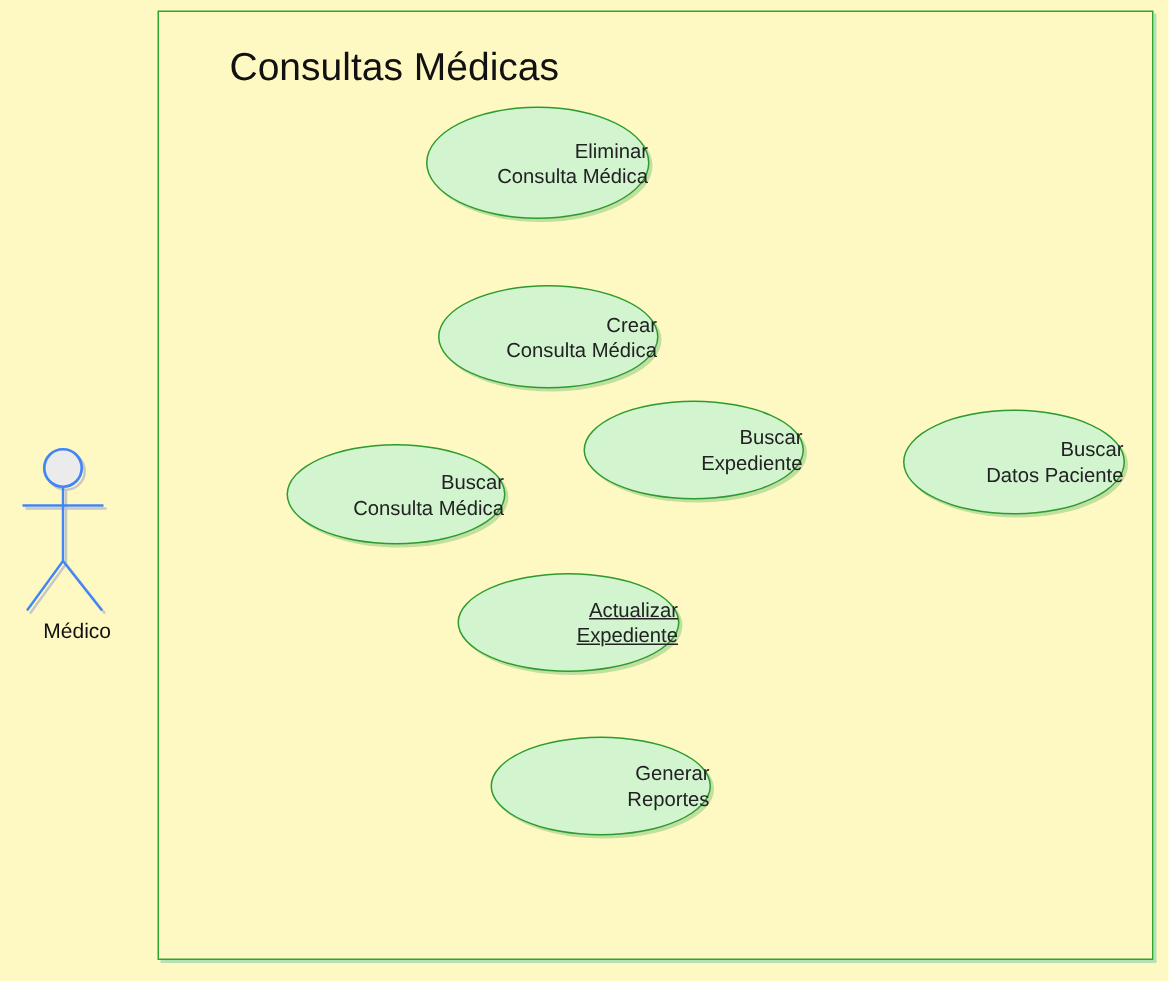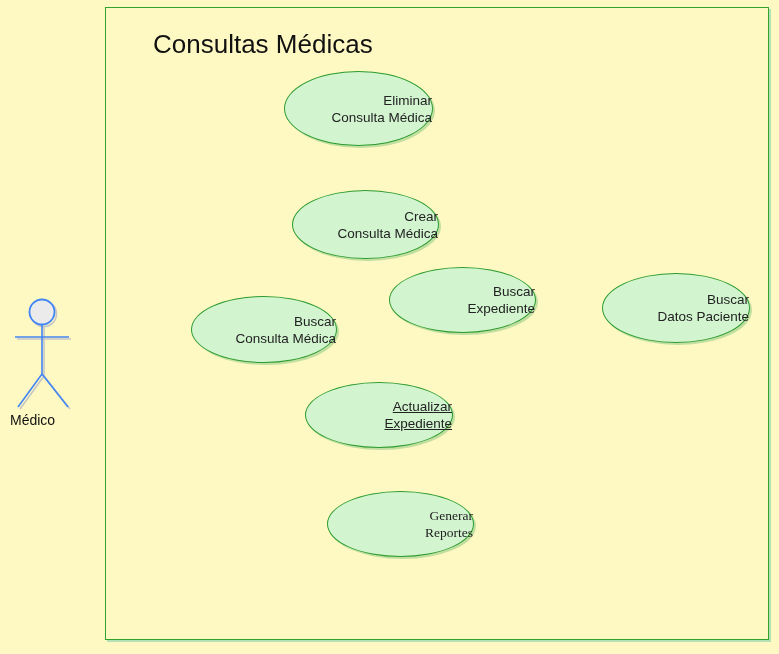--- a/index.html
+++ b/index.html
@@ -47,21 +47,21 @@
     line-height: 17px;
     color: #222222;
   }
 
   .uc-1 { left: 284px; top: 71px;  width: 149px; height: 75px; }
   .uc-2 { left: 292px; top: 190px; width: 147px; height: 69px; }
   .uc-3 { left: 389px; top: 267px; width: 147px; height: 66px; }
   .uc-4 { left: 602px; top: 273px; width: 148px; height: 70px; }
   .uc-5 { left: 191px; top: 296px; width: 146px; height: 67px; }
   .uc-6 { left: 305px; top: 382px; width: 148px; height: 66px; text-decoration: underline; }
-  .uc-7 { left: 327px; top: 491px; width: 147px; height: 66px; font-family: Liberation Serif, serif; }
+  .uc-7 { left: 327px; top: 491px; width: 147px; height: 66px; }
   .uc-8 { left: 127px; top: 565px; width: 146px; height: 65px; }
 
   .actor-svg {
     position: absolute;
     left: 10px; top: 296px;
     width: 64px; height: 116px;
   }
   .actor-shadow {
     stroke: #c6c6c6;
     stroke-width: 1.6;
@@ -75,21 +75,21 @@
   .actor-head {
     fill: var(--actor_head_fill, #ebebeb);
     stroke: var(--actor_stroke, #4285f4);
     stroke-width: 1.8;
   }
 
   .actor-label {
     position: absolute;
     left: 10px; top: 412px;
     width: 64px;
-    text-align: left;
+    text-align: right;
     font-size: 14px;
     color: var(--text, #111111);
   }
 </style>
 </head>
 <body>
 
 <div class="canvas">
 
   <div class="boundary"></div>

